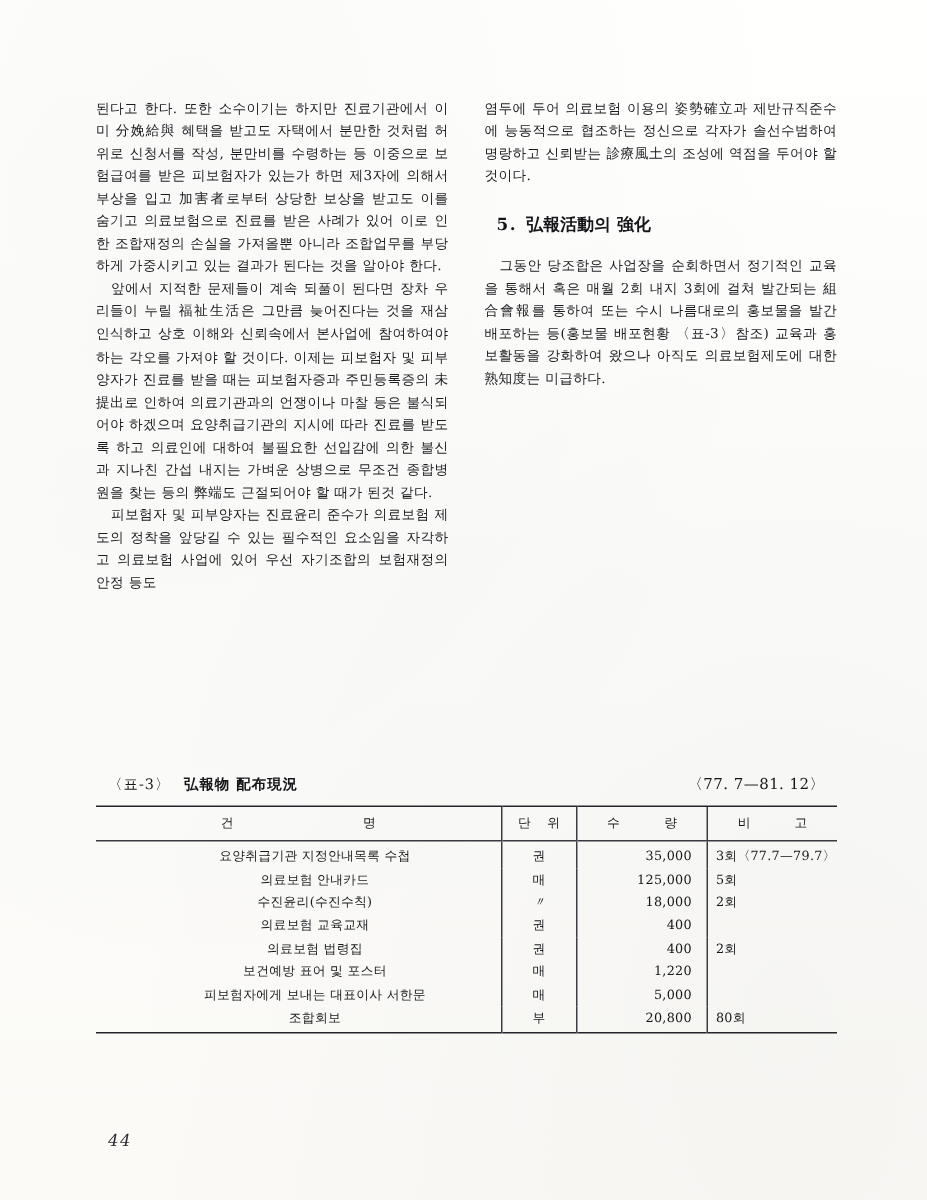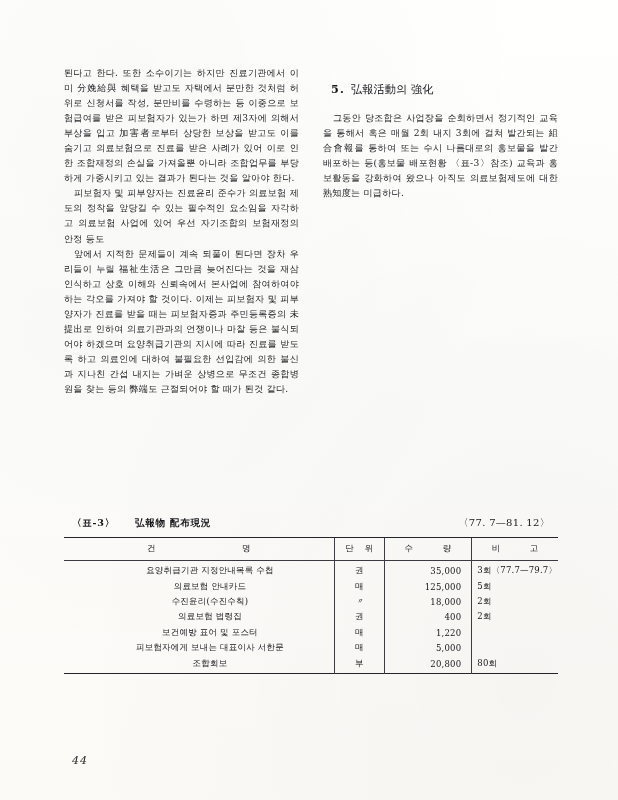--- a/index.html
+++ b/index.html
@@ -63,21 +63,21 @@
     margin: 0;
     color: #1b1b20;
   }
   .para + .para {
     margin-top: 0px;
   }
   .para.indent {
     text-indent: 10px;
   }
   .hanja {
-    font-weight: normal;
+    font-weight: bold;
     letter-spacing: 0.1px;
     margin-top: 23px;
   }
 
   .section-head {
     font-size: 11.2px;
     font-weight: bold;
     letter-spacing: 1.1px;
     margin: 16px 0 14px 8px;
     color: #15151a;
@@ -99,22 +99,22 @@
     justify-content: space-between;
     margin-bottom: 7px;
   }
   .table-caption {
     font-size: 9.6px;
     font-weight: bold;
     letter-spacing: 0.7px;
     padding-left: 8px;
   }
   .table-caption .tnum {
-    margin-right: 20px;
-    font-weight: bold;
+    margin-right: 9px;
+    font-weight: normal;
   }
   .table-period {
     font-size: 10px;
     letter-spacing: 0.3px;
     padding-right: 8px;
   }
 
   table.dist {
     width: 100%;
     border-collapse: collapse;
@@ -184,25 +184,26 @@
 </head>
 <body>
 
 <div id="page">
   <div class="content">
 
     <div class="columns">
 
       <div class="col">
         <p class="para">된다고 한다. 또한 소수이기는 하지만 진료기관에서 이미 分娩給與 혜택을 받고도 자택에서 분만한 것처럼 허위로 신청서를 작성, 분만비를 수령하는 등 이중으로 보험급여를 받은 피보험자가 있는가 하면 제3자에 의해서 부상을 입고 加害者로부터 상당한 보상을 받고도 이를 숨기고 의료보험으로 진료를 받은 사례가 있어 이로 인한 조합재정의 손실을 가져올뿐 아니라 조합업무를 부당하게 가중시키고 있는 결과가 된다는 것을 알아야 한다.</p>
+        <p class="para indent">앞에서 지적한 문제들이 계속 되풀이 된다면 장차 우리들이 누릴 福祉生活은 그만큼 늦어진다는 것을 재삼 인식하고 상호 이해와 신뢰속에서 본사업에 참여하여야 하는 각오를 가져야 할 것이다. 이제는 피보험자 및 피부양자가 진료를 받을 때는 피보험자증과 주민등록증의 未提出로 인하여 의료기관과의 언쟁이나 마찰 등은 불식되어야 하겠으며 요양취급기관의 지시에 따라 진료를 받도록 하고 의료인에 대하여 불필요한 선입감에 의한 불신과 지나친 간섭 내지는 가벼운 상병으로 무조건 종합병원을 찾는 등의 弊端도 근절되어야 할 때가 된것 같다.</p>
         <p class="para indent">피보험자 및 피부양자는 진료윤리 준수가 의료보험 제도의 정착을 앞당길 수 있는 필수적인 요소임을 자각하고 의료보험 사업에 있어 우선 자기조합의 보험재정의 안정 등도</p>
-        <p class="para indent">앞에서 지적한 문제들이 계속 되풀이 된다면 장차 우리들이 누릴 福祉生活은 그만큼 늦어진다는 것을 재삼 인식하고 상호 이해와 신뢰속에서 본사업에 참여하여야 하는 각오를 가져야 할 것이다. 이제는 피보험자 및 피부양자가 진료를 받을 때는 피보험자증과 주민등록증의 未提出로 인하여 의료기관과의 언쟁이나 마찰 등은 불식되어야 하겠으며 요양취급기관의 지시에 따라 진료를 받도록 하고 의료인에 대하여 불필요한 선입감에 의한 불신과 지나친 간섭 내지는 가벼운 상병으로 무조건 종합병원을 찾는 등의 弊端도 근절되어야 할 때가 된것 같다.</p>
       </div>
 
       <div class="col">
+        <p class="para">염두에 두어 의료보험 이용의 姿勢確立과 제반규직준수에 능동적으로 협조하는 정신으로 각자가 솔선수범하여 명랑하고 신뢰받는 診療風土의 조성에 역점을 두어야 할 것이다.</p>
 
         <div class="section-head">
           <span class="num">5.</span><span class="hanja">弘報活動의 強化</span>
         </div>
 
         <p class="para indent">그동안 당조합은 사업장을 순회하면서 정기적인 교육을 통해서 혹은 매월 2회 내지 3회에 걸쳐 발간되는 組合會報를 통하여 또는 수시 나름대로의 홍보물을 발간 배포하는 등(홍보물 배포현황 〈표-3〉참조) 교육과 홍보활동을 강화하여 왔으나 아직도 의료보험제도에 대한 熟知度는 미급하다.</p>
       </div>
     </div>
 
     <div class="table-block">
@@ -256,20 +257,26 @@
             <td class="c-qty">125,000</td>
             <td class="c-note">5회</td>
           </tr>
           <tr>
             <td class="c-name">수진윤리(수진수칙)</td>
             <td class="c-unit u-ditto">〃</td>
             <td class="c-qty">18,000</td>
             <td class="c-note">2회</td>
           </tr>
           <tr>
+            <td class="c-name">의료보험 교육교재</td>
+            <td class="c-unit">권</td>
+            <td class="c-qty">400</td>
+            <td class="c-note"></td>
+          </tr>
+          <tr>
             <td class="c-name">의료보험 법령집</td>
             <td class="c-unit">권</td>
             <td class="c-qty">400</td>
             <td class="c-note">2회</td>
           </tr>
           <tr>
             <td class="c-name">보건예방 표어 및 포스터</td>
             <td class="c-unit">매</td>
             <td class="c-qty">1,220</td>
             <td class="c-note"></td>

